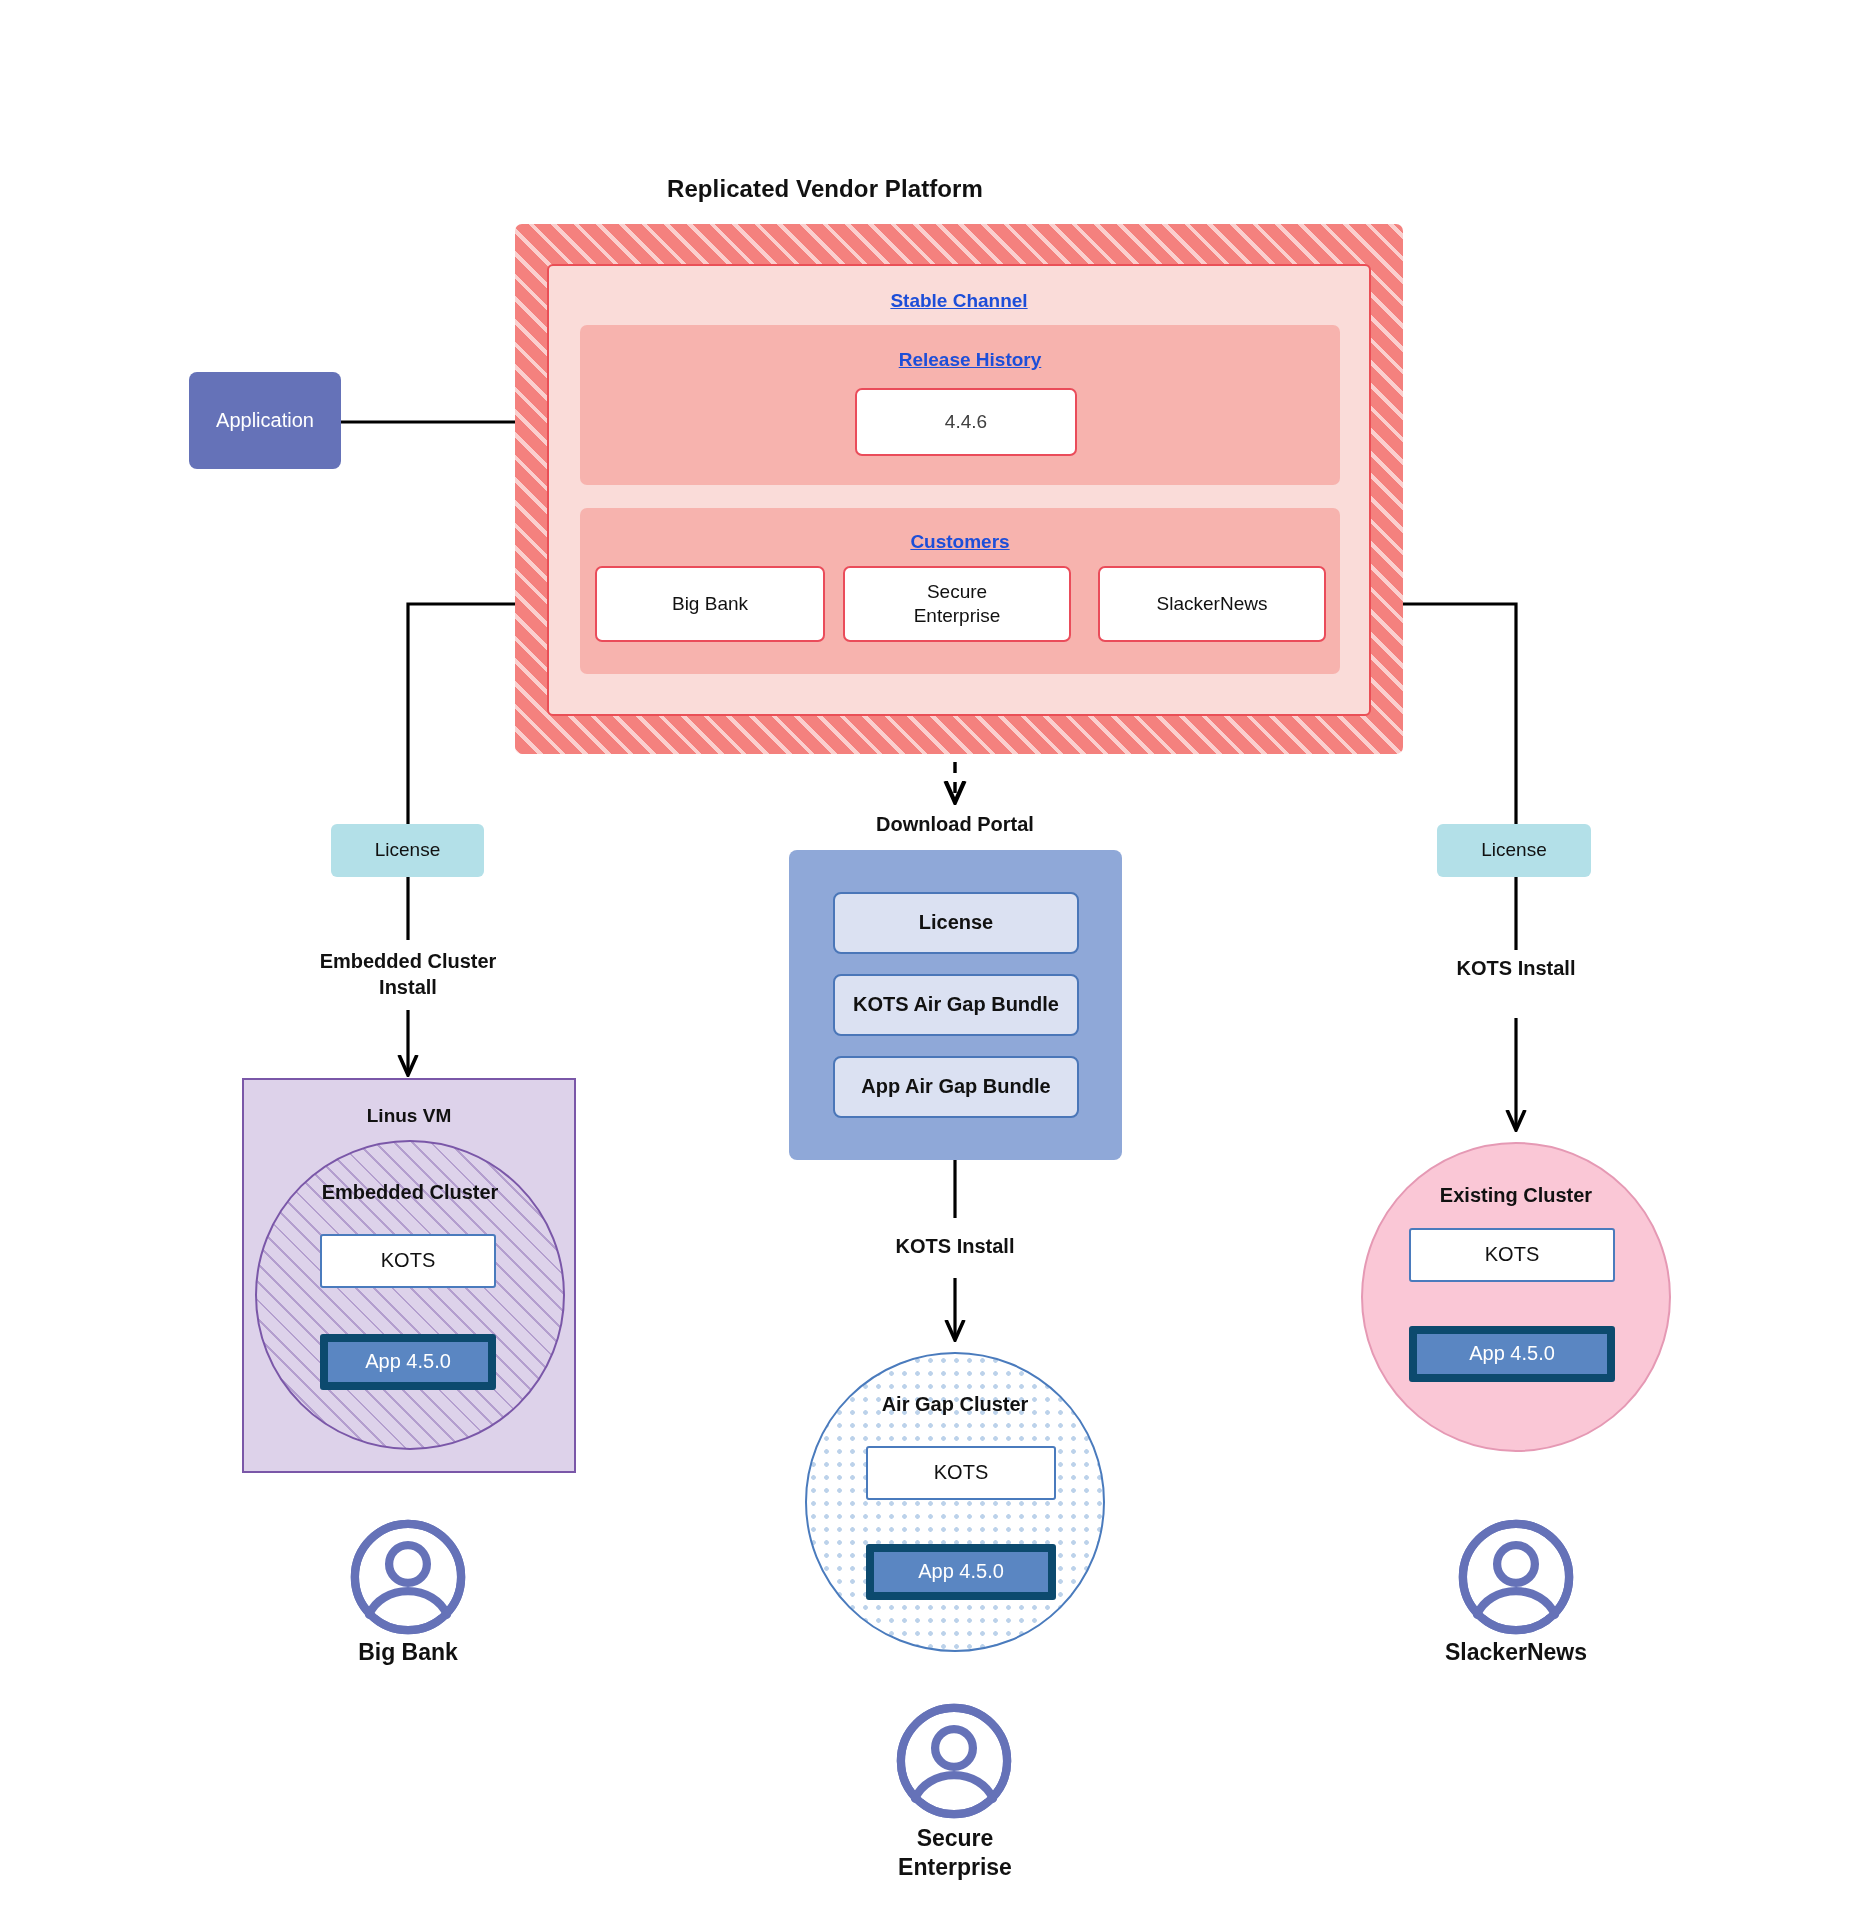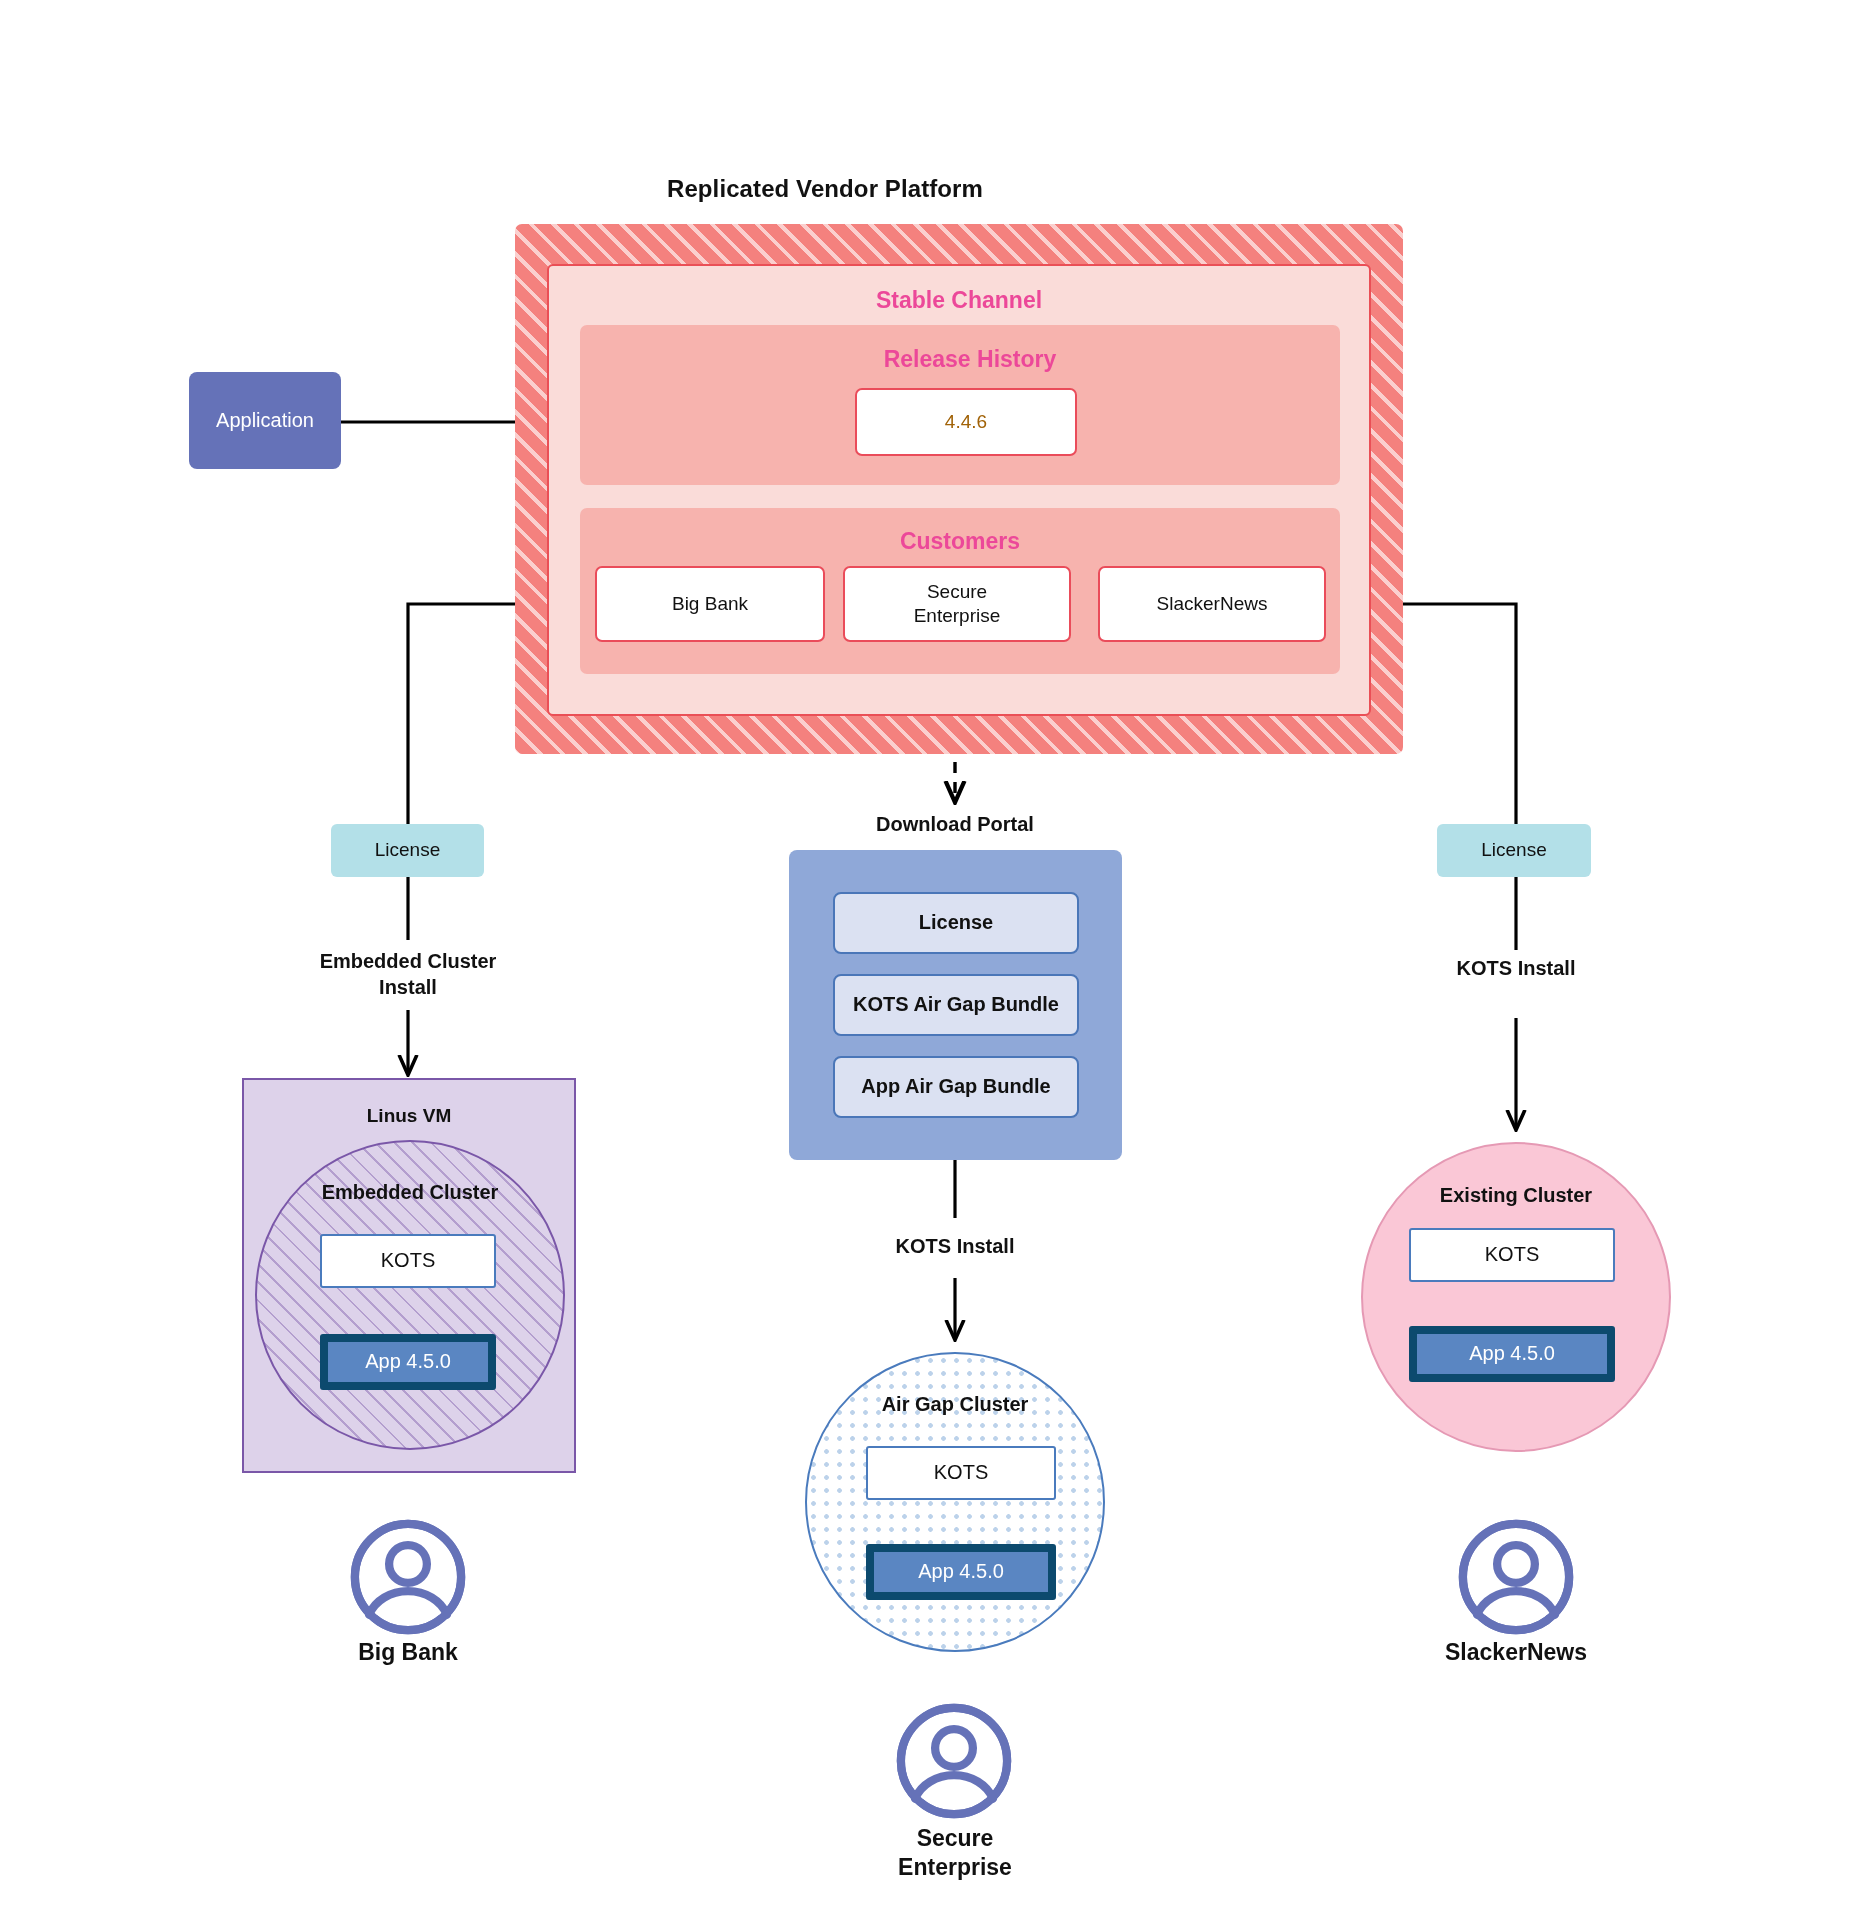--- a/index.html
+++ b/index.html
@@ -28,23 +28,24 @@
   }
 
   
   .title-lg {
     font-size: 24px;
     font-weight: 700;
     color: #111111;
     letter-spacing: .1px;
   }
   .title-md {
-    font-size: 23px;
-    font-weight: 700;
-    color: #ec4899;
+    font-size: 19px;
+    font-weight: 700;
+    color: #1d4ed8;
+    text-decoration: underline;
   }
   .label-flow {
     font-size: 20px;
     font-weight: 700;
     color: #111111;
   }
 
   
   .vendor-outer {
     background-color: #f4817e;
@@ -70,21 +71,21 @@
     background: #ea4c5a;
     border: 2px solid #ea4c5a;
     border-radius: 7px;
     color: #ffffff;
     font-size: 19px;
   }
   .release-chip {
     background: #ffffff;
     border: 2px solid #ea4c5a;
     border-radius: 7px;
-    color: #a16207;
+    color: #404040;
     font-size: 19px;
   }
   .customer-chip {
     background: #ffffff;
     border: 2px solid #ea4c5a;
     border-radius: 7px;
     color: #111111;
     font-size: 19px;
   }
 

